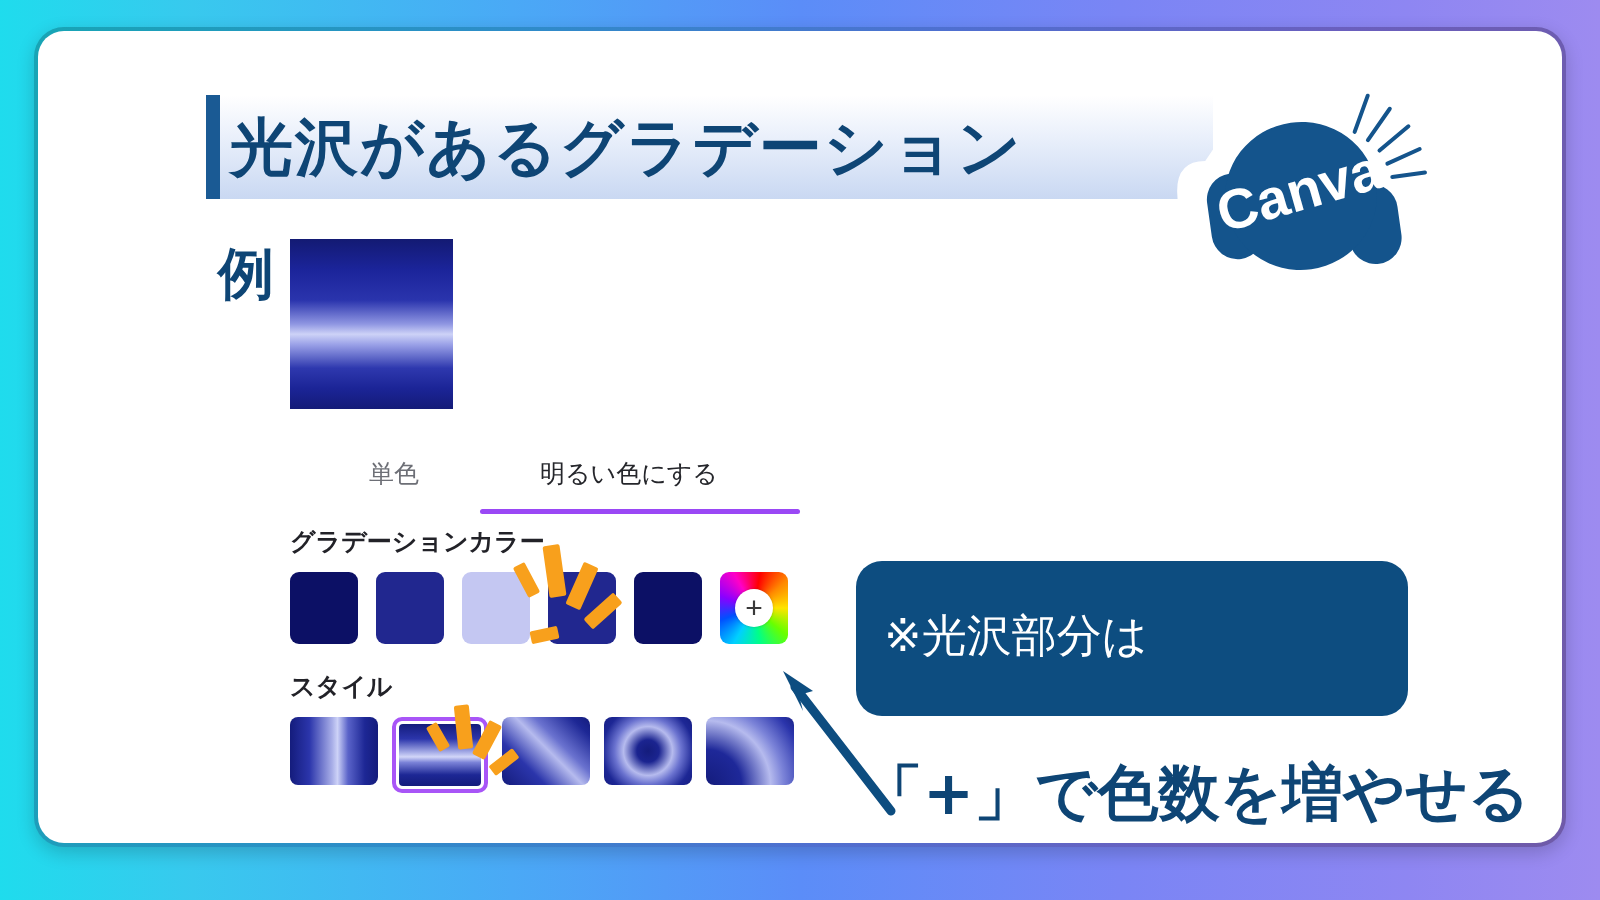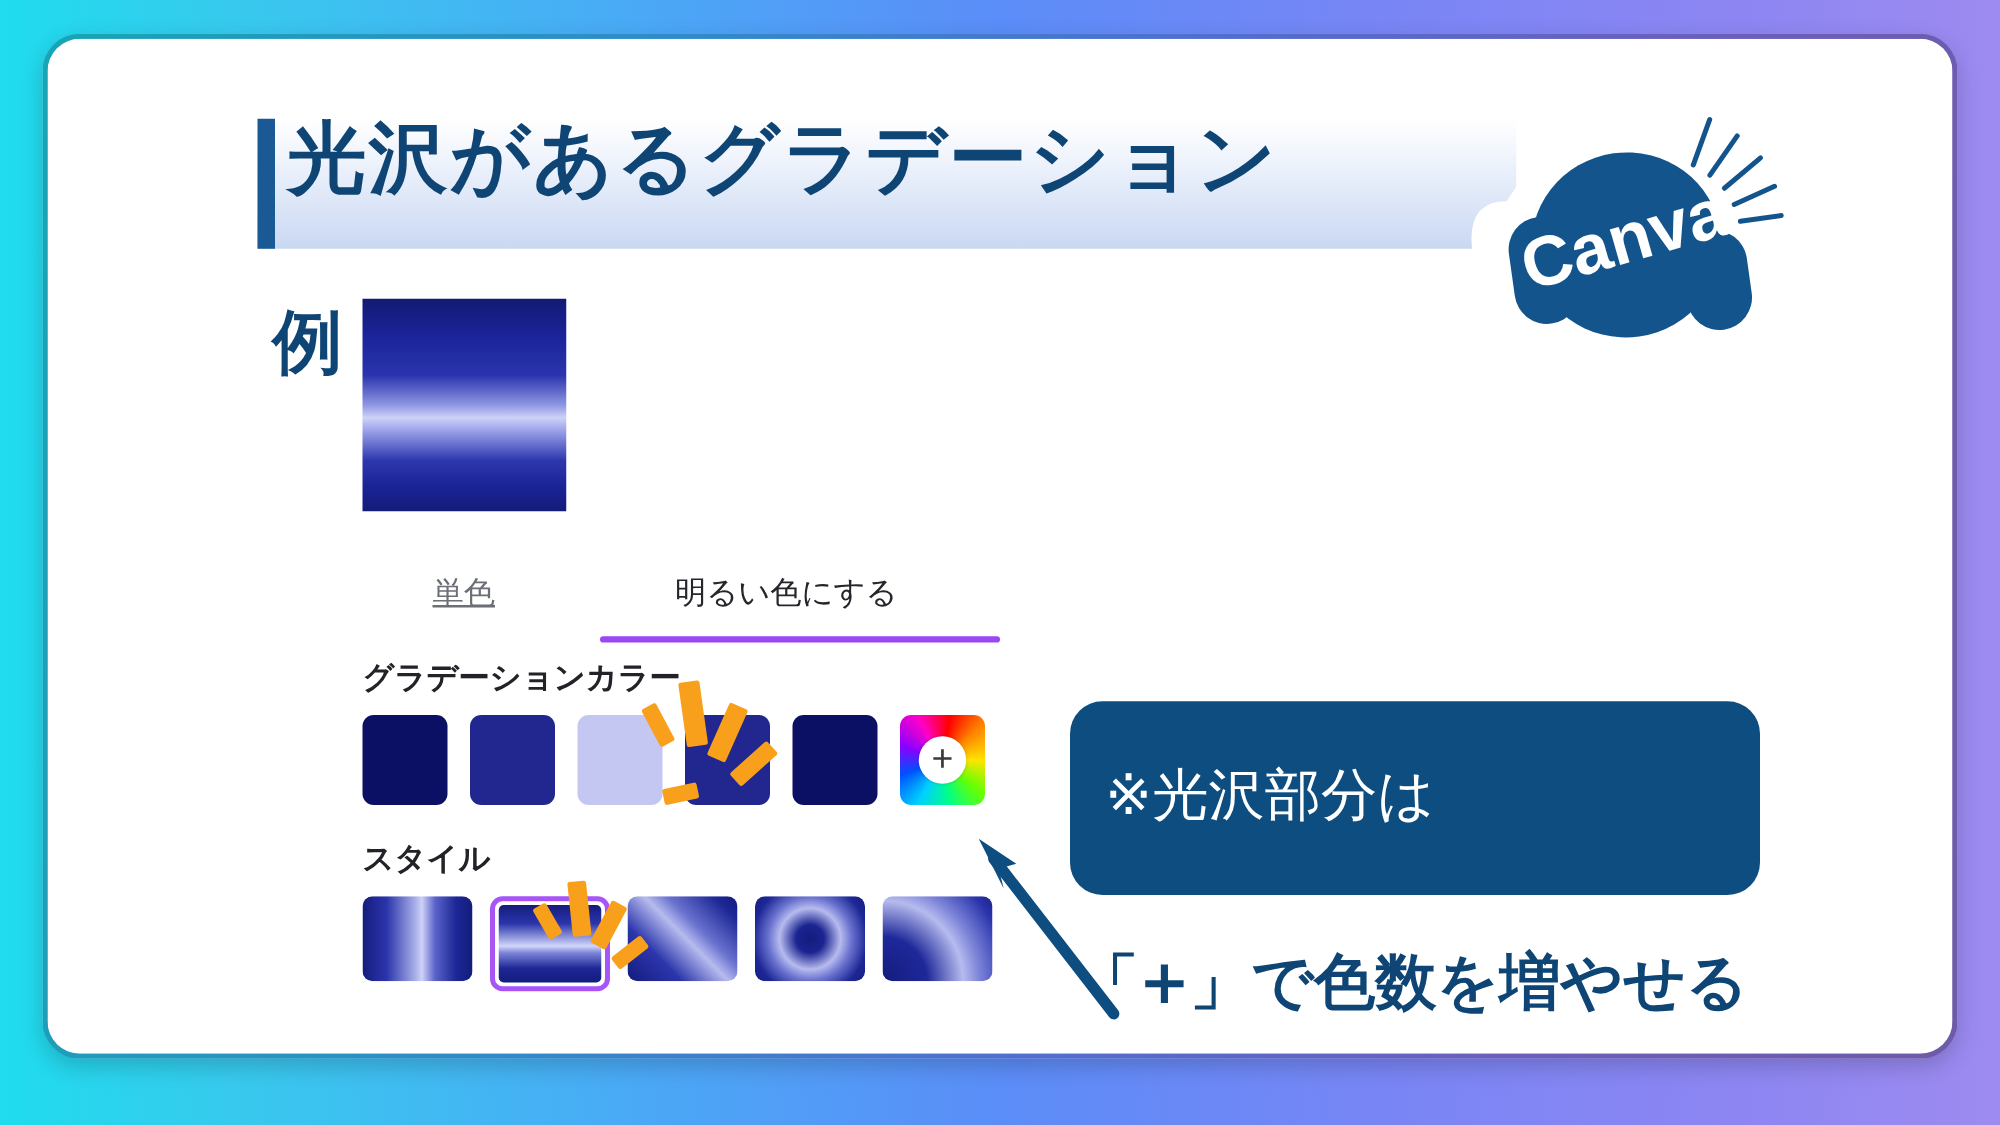--- a/index.html
+++ b/index.html
@@ -23,21 +23,21 @@
     background-origin: border-box;
     background-clip: padding-box, border-box;
     box-shadow: 0 6px 18px rgba(0,0,0,.18);
   }
 
   
   #title-wrap {
     position:absolute; left:168px; top:64px;
     width:1007px; height:104px;
     background: linear-gradient(180deg,#ffffff 0%, #eaf0fb 40%, #c9d8f2 100%);
-    display:flex; align-items:flex-start;
+    display:flex; align-items:center;
   }
   #title-bar {
     width:14px; height:104px; background:#1a5a94; flex:0 0 14px;
   }
   #title-text {
     font-family:"DejaVu Sans","Liberation Sans",sans-serif;
     font-size:63px; font-weight:700; color:#0e4575;
     letter-spacing:2px; padding-left:10px; white-space:nowrap;
     line-height:1;
   }
@@ -58,21 +58,21 @@
         #131a73 0%, #1b249a 18%, #2a34ad 36%,
         #8f96e2 50%, #cdd2f7 56%, #9ba2e8 62%,
         #2e38ae 76%, #1b2496 88%, #141b78 100%);
   }
 
   
   #panel { position:absolute; left:252px; top:418px; width:520px; }
 
   #tabs { position:relative; height:62px; }
   .tab { position:absolute; font-size:25px; font-family:"DejaVu Sans","Liberation Sans",sans-serif; font-weight:500; }
-  #tab-solid { left:56px; top:8px; color:#6d6f76;text-decoration:underline; }
+  #tab-solid { left:79px; top:8px; color:#6d6f76; }
   #tab-gradient { left:250px; top:8px; color:#25262b; }
   #tab-underline { position:absolute; left:190px; top:60px; width:320px; height:5px; background:#9a48f5; border-radius:3px; }
 
   .section-label {
     font-size:25px; font-family:Liberation Sans, sans-serif;
     font-weight:600; color:#222228; margin-top:14px;
   }
 
   .swatch-row { display:flex; gap:18px; margin-top:14px; }
   .swatch { width:68px; height:72px; border-radius:9px; }
@@ -120,21 +120,21 @@
     color:#ffffff; font-size:45px; font-weight:500; line-height:1.12;
     white-space:nowrap;
   }
   #callout-line1 { padding-left:28px; }
   #callout-line2 { padding-left:82px; }
 
   
   #bottom-note {
     position:absolute; left:824px; top:722px;
     font-family:"DejaVu Sans","Liberation Sans",sans-serif;
-    font-size:49px; font-weight:600; color:#0e4575; white-space:nowrap;
+    font-size:61px; font-weight:600; color:#0e4575; white-space:nowrap;
   }
   #arrow-svg { position:absolute; left:735px; top:630px; width:140px; height:160px; }
 </style>
 </head>
 <body>
 
 <div id="card">
 
   <div id="title-wrap">
     <div id="title-bar"></div>

